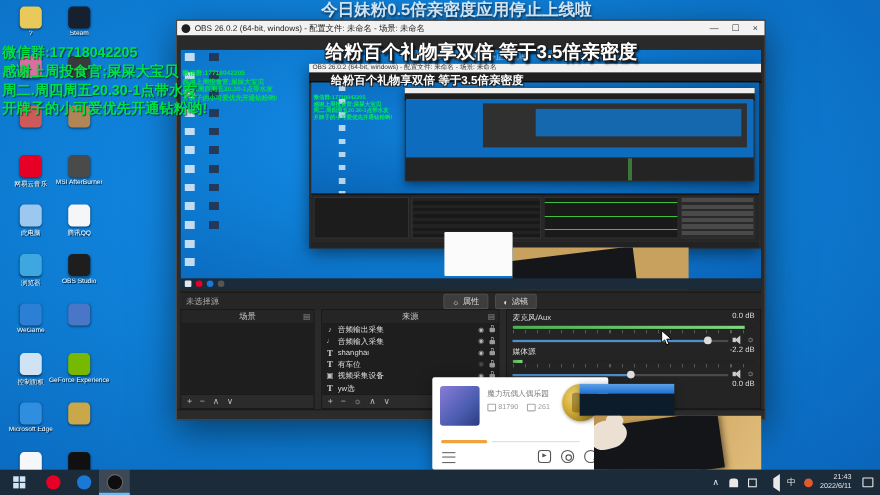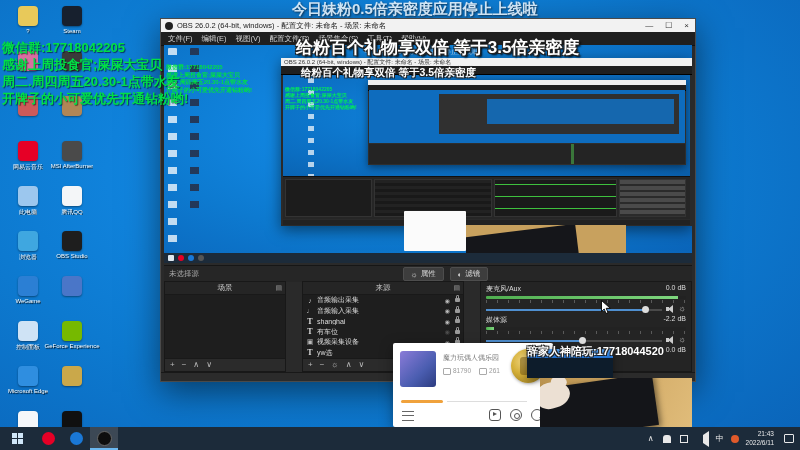--- a/index.html
+++ b/index.html
@@ -69,21 +69,21 @@
   .mcam{position:absolute;left:302px;top:180px;width:160px;height:38px;background:#c8a15e;overflow:hidden;}
   .mcam .blk{position:absolute;left:-8px;top:6px;width:120px;height:40px;background:#15161a;transform:rotate(-7deg);}
   .mtask{position:absolute;left:0;right:0;bottom:0;height:10px;background:#1c2b3a;}
   .mtask i{position:absolute;top:2px;width:6px;height:6px;border-radius:50%;}
   
   .srcbar{position:absolute;left:3px;top:246px;width:528px;height:16px;background:#262626;display:flex;align-items:center;border-top:1px solid #161616;}
   .srcbar .nosel{color:#a9a9a9;font-size:7.5px;padding-left:5px;}
   .srcbar .mid{margin:0 auto;display:flex;gap:6px;}
   .sbtn{background:#3d3d3d;border:1px solid #4d4d4d;border-radius:2px;color:#ddd;font-size:7.5px;padding:1px 7px;display:flex;gap:3px;align-items:center;cursor:pointer;}
   
-  .panels{position:absolute;left:0px;top:262px;width:534px;height:91px;display:flex;gap:16px;padding:0 3px;box-sizing:border-box;}
+  .panels{position:absolute;left:0px;top:262px;width:534px;height:91px;display:flex;gap:6px;padding:0 3px;box-sizing:border-box;}
   .panel{background:#2b2b2b;border:1px solid #181818;display:flex;flex-direction:column;min-width:0;}
   .phead{height:12px;background:#252525;border-bottom:1px solid #191919;display:flex;align-items:center;justify-content:center;color:#c8c8c8;font-size:7.5px;position:relative;flex:none;}
   .phead .pico{position:absolute;right:3px;top:2px;color:#8a8a8a;font-size:7px;cursor:pointer;}
   .plist{flex:1;background:#1e1e1e;overflow:hidden;position:relative;}
   .pfoot{height:12px;background:#2b2b2b;border-top:1px solid #191919;display:flex;align-items:center;gap:7px;padding:0 5px;color:#bbb;font-size:8px;flex:none;}
   .pfoot span{cursor:pointer;line-height:10px;}
   .p-scenes{width:120px;flex:none;}
   .p-sources{width:160px;flex:none;}
   .p-mixer{flex:1;}
   .p-controls{width:84px;flex:none;}
@@ -256,29 +256,20 @@
   <div id="obs">
     <div class="tbar">
       <span class="logo"></span>
       <span class="ttl">OBS 26.0.2 (64-bit, windows) - 配置文件: 未命名 - 场景: 未命名</span>
       <span class="winbtns">
         <span>—</span>
         <span>☐</span>
         <span>×</span>
       </span>
     </div>
-    <div class="mbar">
-      <span>文件(F)</span>
-      <span>编辑(E)</span>
-      <span>视图(V)</span>
-      <span>配置文件(P)</span>
-      <span>场景集合(S)</span>
-      <span>工具(T)</span>
-      <span>帮助(H)</span>
-    </div>
 
     <div class="preview">
       <div class="cap">
         <div class="istrip" style="left:4px;top:3px;height:200px;"></div>
         <div class="istrip c2" style="left:26px;top:3px;height:170px;"></div>
         <div class="mgreen">
           <div>微信群:17718042205</div>
           <div>感谢上周投食官;屎屎大宝贝</div>
           <div>周二.周四周五20.30-1点带水友</div>
           <div>开牌子的小可爱优先开通钻粉哟!</div>
@@ -497,21 +488,20 @@
   </div>
 
   <div class="ov-top1">今日妹粉0.5倍亲密度应用停止上线啦</div>
   <div class="ov-top2">给粉百个礼物享双倍 等于3.5倍亲密度</div>
   <div class="ov-green">
     <div>微信群:17718042205</div>
     <div>感谢上周投食官;屎屎大宝贝</div>
     <div>周二.周四周五20.30-1点带水友</div>
     <div>开牌子的小可爱优先开通钻粉哟!</div>
   </div>
-  <div class="ov-phone">辞家人神陪玩:17718044520</div>
 
   <div id="taskbar">
     <div class="start">
         <span class="winlogo">
           <i></i>
           <i></i>
           <i></i>
           <i></i>
         </span>
       </div>

